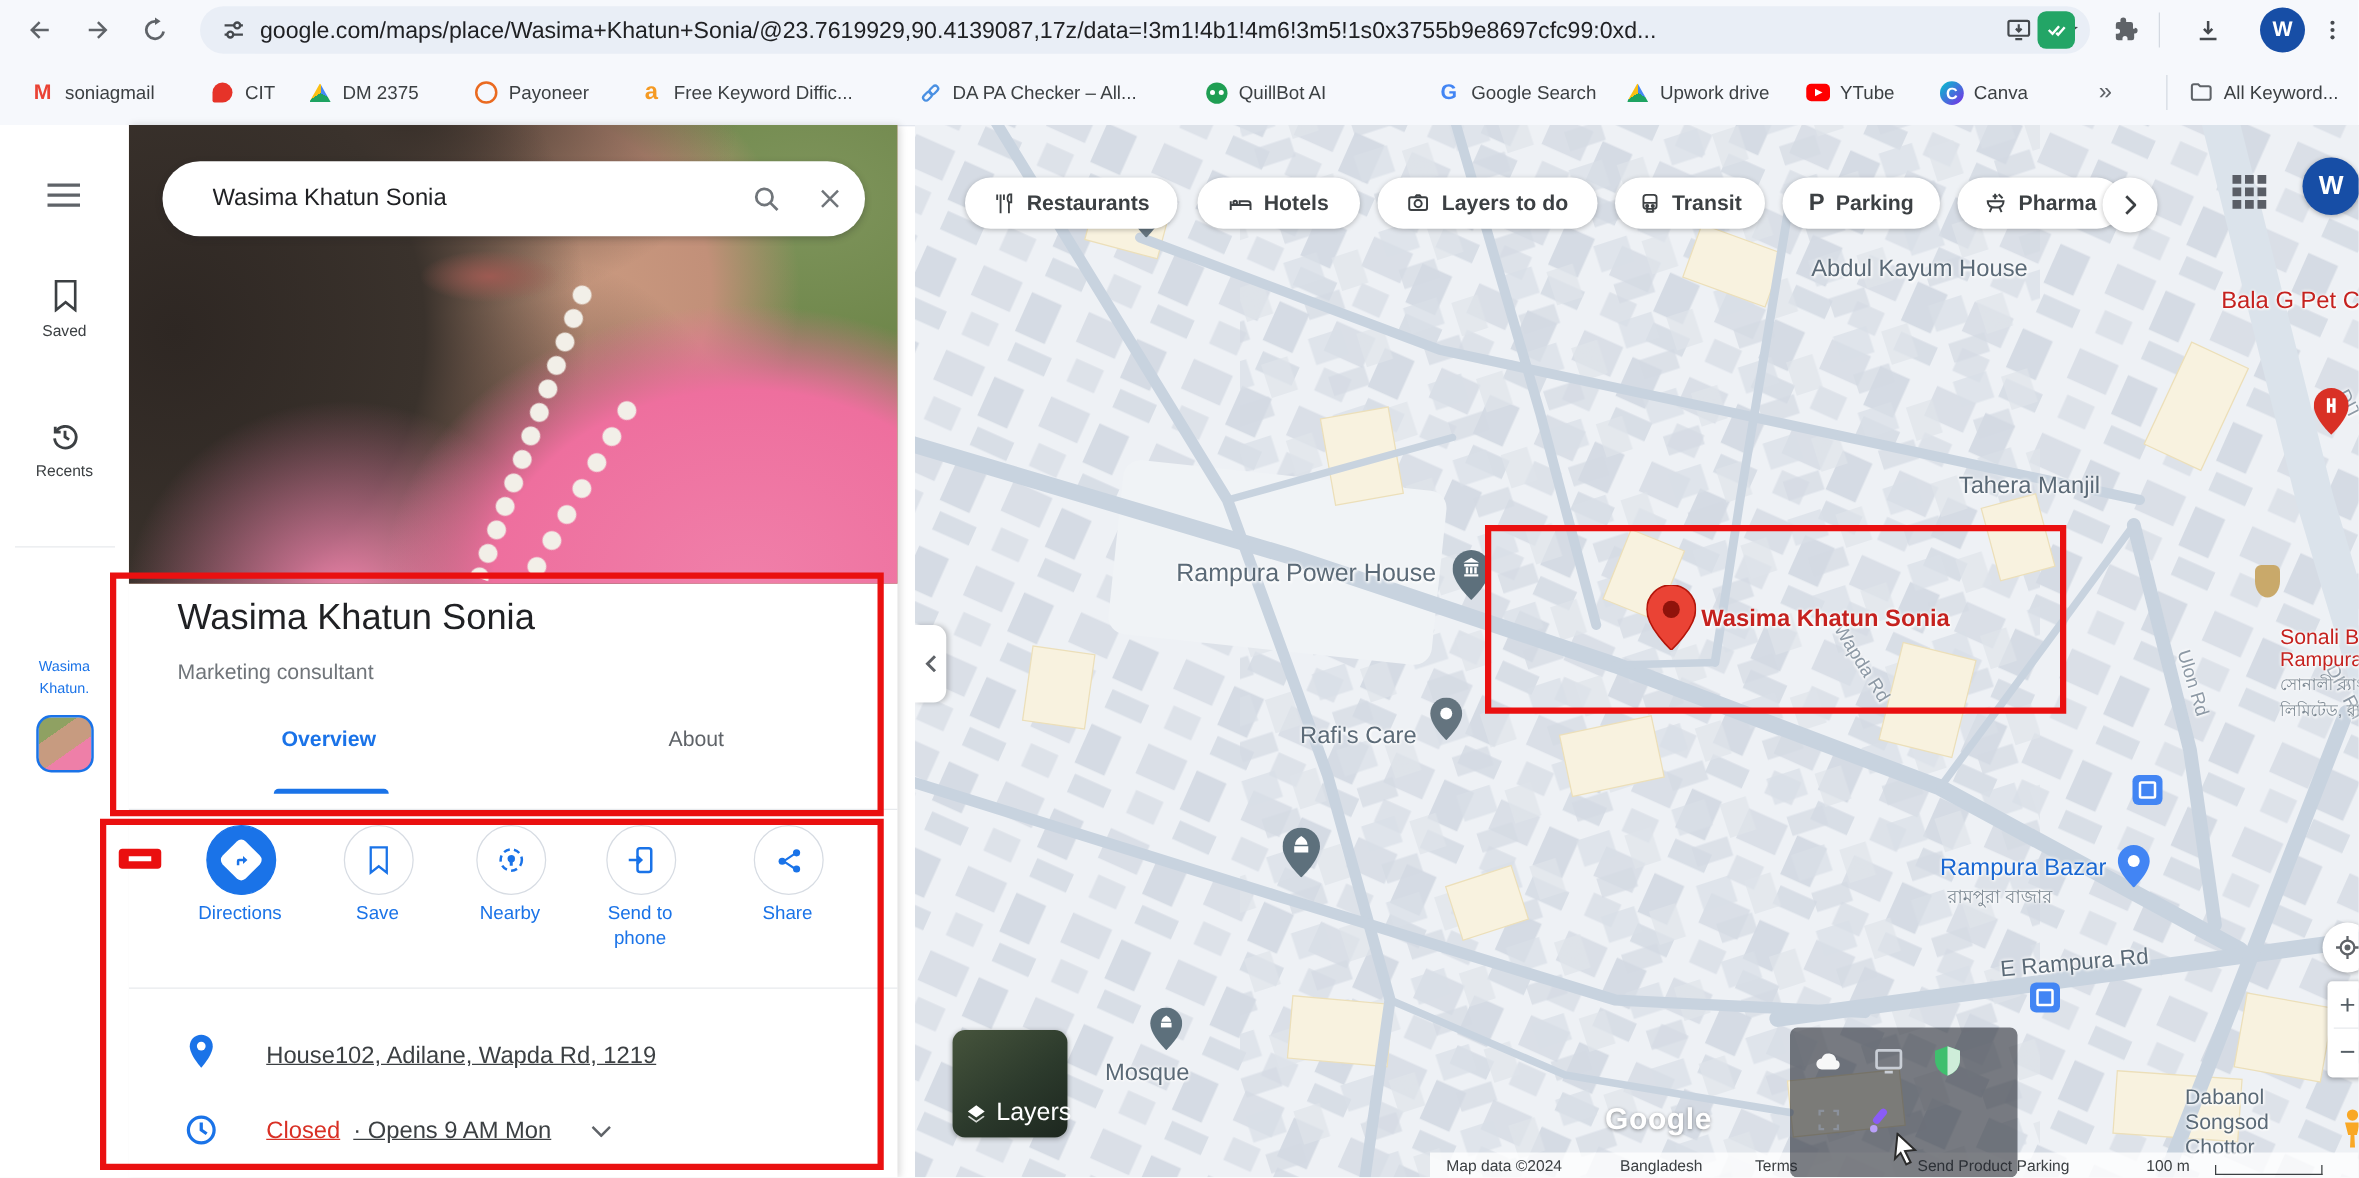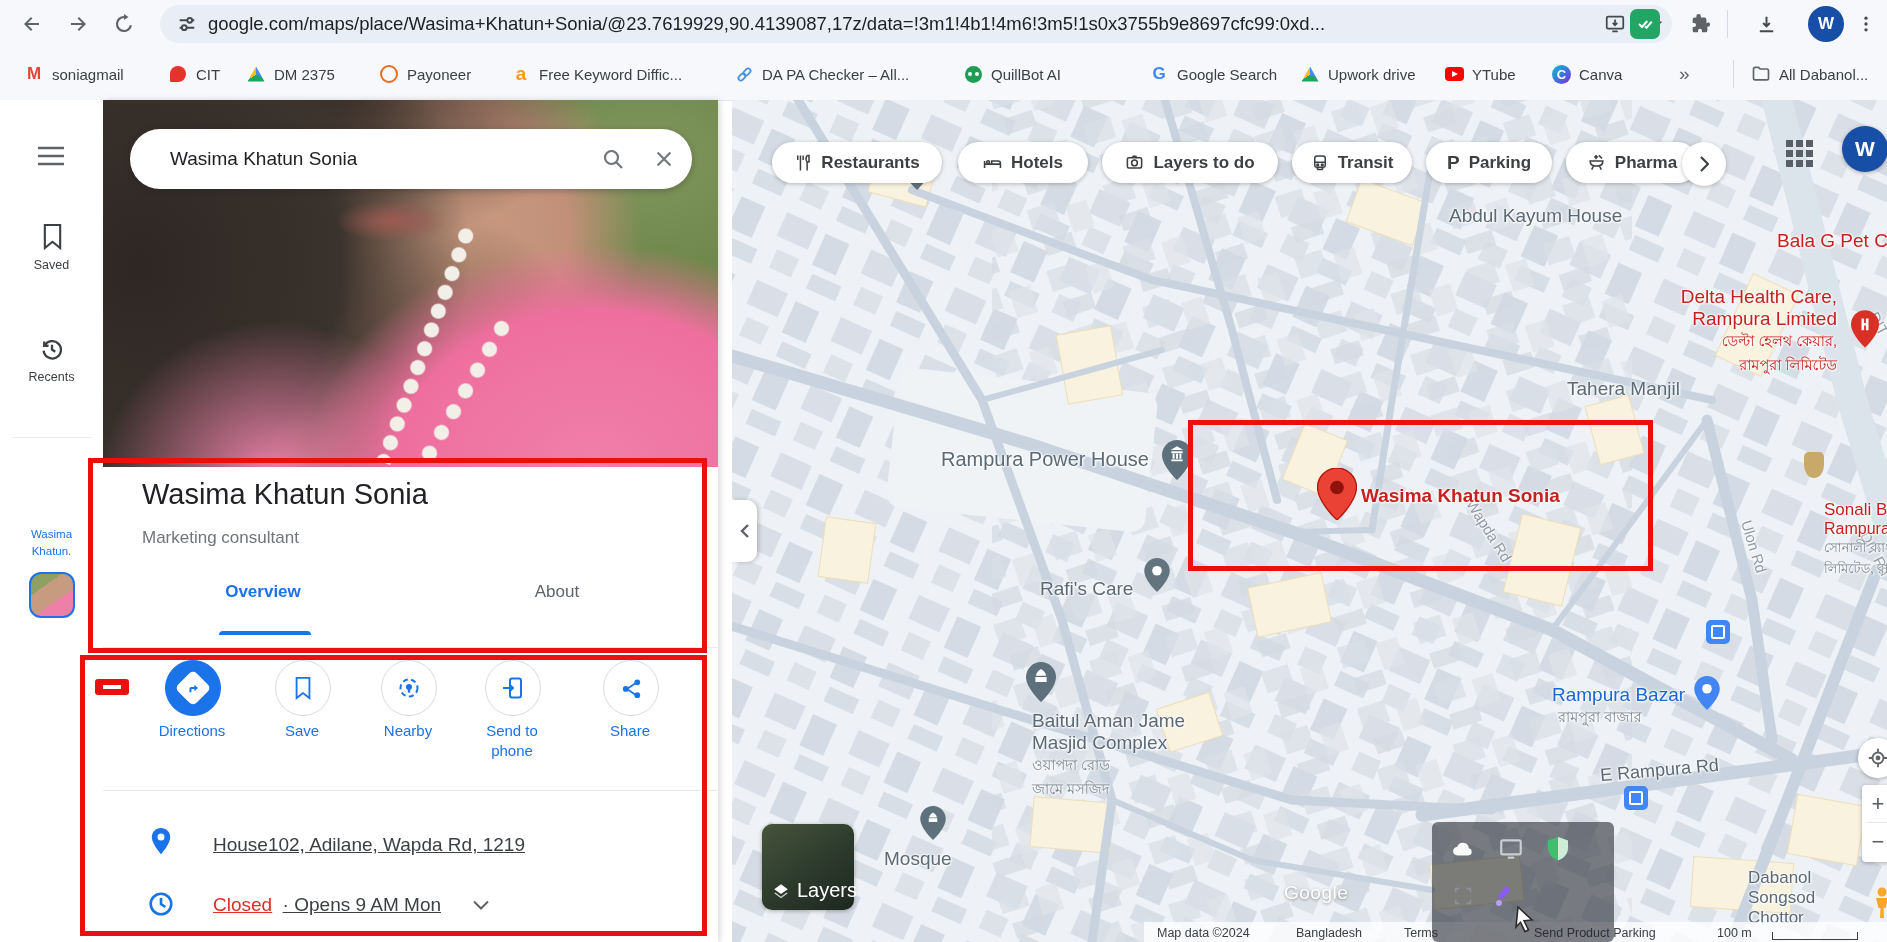--- a/index.html
+++ b/index.html
@@ -55,21 +55,21 @@
   #map{left:732px;top:100px;width:1401px;height:842px;overflow:hidden;background:#eef1f5;}
   .chip{position:absolute;top:42px;height:41px;background:#fff;border-radius:21px;box-shadow:0 1px 4px rgba(0,0,0,.25);display:flex;align-items:center;justify-content:center;gap:9px;font-size:17px;color:#3c4043;font-weight:bold;z-index:5;}
   .mlabel{position:absolute;font-size:19px;color:#5b6a77;white-space:nowrap;z-index:2;text-shadow:0 0 3px #fff,0 0 3px #fff,1px 1px 2px #fff;}
   .mred{color:#c5221f;}
   .mblue{color:#1967d2;}
   .mroad{color:#8d99a5;font-size:15px;}
   .mbn{font-size:14.5px;}
   .pin{position:absolute;z-index:3;}
   .poi-sq{position:absolute;width:24px;height:24px;border-radius:5px;background:#4285f4;z-index:3;display:flex;align-items:center;justify-content:center;}
   #layers-card{left:30px;top:724px;width:92px;height:86px;border-radius:10px;background:linear-gradient(145deg,#46543c 0%,#2c3a2c 55%,#1d271f 100%);z-index:4;display:flex;align-items:flex-end;box-shadow:0 1px 4px rgba(0,0,0,.3);}
-  #google-logo{left:552px;top:782px;font-size:19px;font-weight:normal;color:#fff;letter-spacing:.5px;text-shadow:0 1px 3px rgba(0,0,0,.4);z-index:4;text-align:right;}
+  #google-logo{left:552px;top:782px;font-size:24px;font-weight:bold;color:#fff;letter-spacing:.5px;text-shadow:0 1px 3px rgba(0,0,0,.4);z-index:4;text-align:right;}
   #attr-bar{left:412px;top:822px;width:757px;height:20px;background:rgba(255,255,255,.78);z-index:4;}
   .attr{position:absolute;top:826px;font-size:12.5px;color:#3c4043;white-space:nowrap;z-index:4;}
   #widget{left:700px;top:722px;width:182px;height:120px;background:rgba(33,37,44,.58);border-radius:6px;z-index:8;}
   .mapctl{position:absolute;background:#fff;box-shadow:0 1px 4px rgba(0,0,0,.3);z-index:6;}
   .zbtn{width:32px;height:37px;display:flex;align-items:center;justify-content:center;font-size:22px;color:#565f66;}
 </style>
 </head>
 <body>
 
 <div id="app">
@@ -208,21 +208,21 @@
       <span class="bm-label">Canva</span>
     </div>
     <div class="bm" style="left:1679px;color:#5f6368;font-size:19px">»</div>
     <div class="abs" style="left:1733px;top:12px;width:1px;height:28px;background:#d4d9e1"></div>
     <div class="bm" style="left:1751px">
       <span class="fav">
         <svg width="20" height="20" viewBox="0 0 24 24" fill="none" stroke="#5f6368" stroke-width="2">
             <path d="M3 6a2 2 0 0 1 2-2h4l2 2h8a2 2 0 0 1 2 2v9a2 2 0 0 1-2 2H5a2 2 0 0 1-2-2z"></path>
           </svg>
       </span>
-      <span class="bm-label">All Dabanol...</span>
+      <span class="bm-label">All Keyword...</span>
     </div>
   </div>
 
   <div id="rail" class="abs">
     <div class="abs ico" style="left:36px;top:44px;width:30px;height:24px">
       <svg width="28" height="20" viewBox="0 0 28 20" stroke="#5f6368" stroke-width="2.6">
           <path d="M1 2h26M1 10h26M1 18h26"></path>
         </svg>
     </div>
     <div class="abs ico" style="left:40px;top:122px;width:24px;height:28px">
@@ -521,46 +521,34 @@
     <div class="poi-sq" style="left:974px;top:520px">
         <span style="width:10px;height:10px;border:2px solid #fff;border-radius:2px"></span>
       </div>
     <div class="poi-sq" style="left:892px;top:686px">
         <span style="width:10px;height:10px;border:2px solid #fff;border-radius:2px"></span>
       </div>
     <div class="abs" style="left:1072px;top:352px;width:20px;height:26px;border-radius:5px 5px 50% 50%;background:#c9a96a;z-index:3"></div>
 
     <div class="mlabel" style="left:717px;top:105px">Abdul Kayum House</div>
     <div class="mlabel mred" style="left:1045px;top:130px">Bala G Pet Cli</div>
-    <div class="abs" style="left:915px;top:186px;width:190px;text-align:right;z-index:2">
-      <div class="mlabel mred" style="position:static">Delta Health Care,</div>
-      <div class="mlabel mred" style="position:static">Rampura Limited</div>
-      <div class="mlabel mred mbn" style="position:static">ডেল্টা হেলথ কেয়ার,</div>
-      <div class="mlabel mred mbn" style="position:static">রামপুরা লিমিটেড</div>
-    </div>
     <div class="mlabel" style="left:835px;top:278px">Tahera Manjil</div>
     <div class="mlabel" style="left:209px;top:348px;font-size:20px">Rampura Power House</div>
     <div class="mlabel mred" style="left:629px;top:385px;font-weight:bold;z-index:5">Wasima Khatun Sonia</div>
     <div class="mlabel mroad" style="left:722px;top:422px;transform:rotate(58deg)">Wapda Rd</div>
     <div class="mlabel" style="left:308px;top:478px">Rafi's Care</div>
     <div class="mlabel mroad" style="left:995px;top:438px;transform:rotate(73deg)">Ulon Rd</div>
     <div class="mlabel mroad" style="left:1135px;top:215px;transform:rotate(62deg)">DIT</div>
     <div class="mlabel mroad" style="left:1120px;top:445px;transform:rotate(62deg)">DIT Rd</div>
     <div class="abs" style="left:1092px;top:400px;z-index:2">
       <div class="mlabel mred" style="position:static;font-size:17px">Sonali Ba</div>
       <div class="mlabel mred" style="position:static;font-size:16px">Rampura</div>
       <div class="mlabel" style="position:static;font-size:13px;color:#7c8892">সোনালী ব্যাং</div>
       <div class="mlabel" style="position:static;font-size:13px;color:#7c8892">লিমিটেড, রা</div>
     </div>
-    <div class="abs" style="left:300px;top:610px;z-index:2">
-      <div class="mlabel" style="position:static">Baitul Aman Jame</div>
-      <div class="mlabel" style="position:static">Masjid Complex</div>
-      <div class="mlabel mbn" style="position:static;color:#7c8892">ওয়াপদা রোড</div>
-      <div class="mlabel mbn" style="position:static;color:#7c8892">জামে মসজিদ</div>
-    </div>
     <div class="mlabel" style="left:152px;top:748px">Mosque</div>
     <div class="mlabel mblue" style="left:820px;top:584px">Rampura Bazar</div>
     <div class="mlabel mbn" style="left:826px;top:606px;color:#7c8892">রামপুরা বাজার</div>
     <div class="mlabel" style="left:868px;top:660px;font-size:18px;transform:rotate(-5deg)">E Rampura Rd</div>
     <div class="abs" style="left:1016px;top:768px;z-index:2">
       <div class="mlabel" style="position:static;font-size:17px">Dabanol</div>
       <div class="mlabel" style="position:static;font-size:17px">Songsod</div>
       <div class="mlabel" style="position:static;font-size:17px">Chottor</div>
     </div>
 

